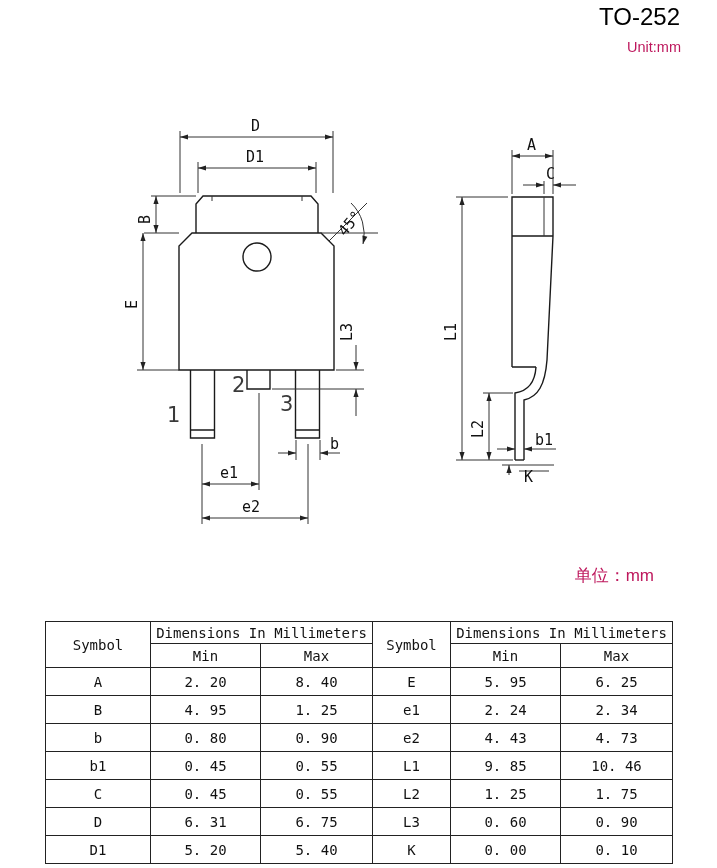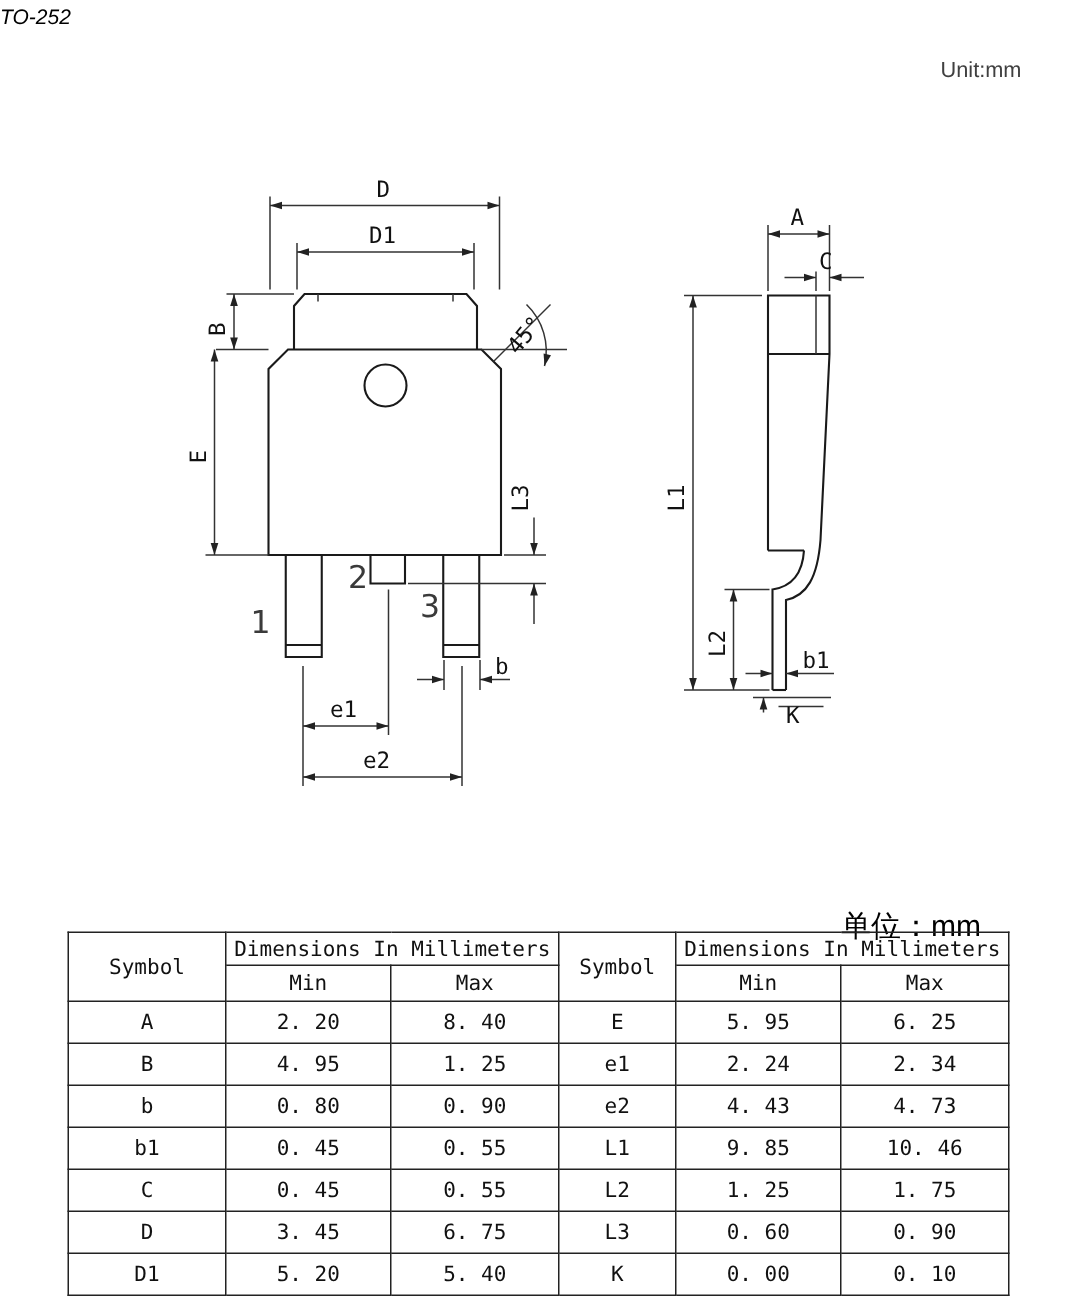--- a/index.html
+++ b/index.html
@@ -1,21 +1,21 @@
 <!DOCTYPE html>
 <html><head>
 <meta charset="utf-8">
 <style>
   html,body{margin:0;padding:0;background:#ffffff;}
   #page{position:relative;width:717px;height:868px;background:#fff;overflow:hidden;
         font-family:"Liberation Sans",sans-serif;color:#111;}
-  .title{position:absolute;top:3px;left:0;width:680px;text-align:left;
-         font-size:14px;color:#000;font-style:italic;}
-  .unit-en{position:absolute;top:39px;right:36px;font-size:14.5px;color:#404040;}
-  .unit-cn{position:absolute;top:604px;right:63px;font-size:20px;color:#000000;}
+  .title{position:absolute;top:3px;left:0;width:680px;text-align:right;
+         font-size:24px;color:#000;}
+  .unit-en{position:absolute;top:39px;right:36px;font-size:14.5px;color:#be185d;}
+  .unit-cn{position:absolute;top:564px;right:63px;font-size:17px;color:#be185d;}
   svg{position:absolute;left:0;top:0;}
   .o{stroke:#1a1a1a;stroke-width:1.4;fill:none;stroke-linejoin:miter;}
   .x{stroke:#333;stroke-width:1;fill:none;}
   .d{stroke:#333;stroke-width:1;fill:none;}
   .lb{font-family:"DejaVu Sans Mono",monospace;font-size:15px;fill:#111;}
   .pn{font-family:"DejaVu Sans","Liberation Sans",sans-serif;font-size:21px;fill:#3a3a3a;}
   table{position:absolute;left:45px;top:621px;width:627px;border-collapse:collapse;table-layout:fixed;}
   td{border:1px solid #222;text-align:center;vertical-align:middle;padding:0;
      font-family:"DejaVu Sans Mono",monospace;font-size:14px;color:#111;height:27px;}
   thead tr.h1 td{height:21px;}
@@ -217,21 +217,21 @@
       <tr>
         <td>C</td>
         <td>0. 45</td>
         <td>0. 55</td>
         <td>L2</td>
         <td>1. 25</td>
         <td>1. 75</td>
       </tr>
       <tr>
         <td>D</td>
-        <td>3. 45</td>
+        <td>6. 31</td>
         <td>6. 75</td>
         <td>L3</td>
         <td>0. 60</td>
         <td>0. 90</td>
       </tr>
       <tr>
         <td>D1</td>
         <td>5. 20</td>
         <td>5. 40</td>
         <td>K</td>

